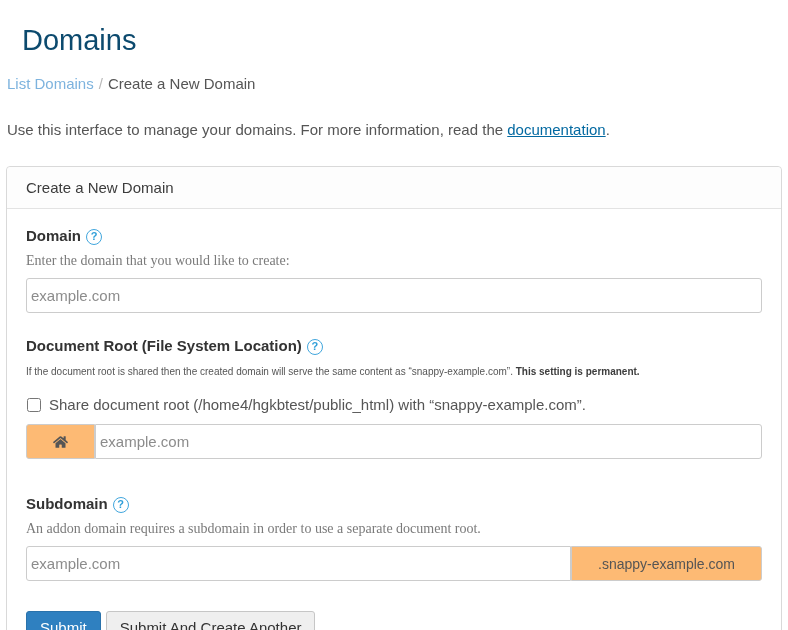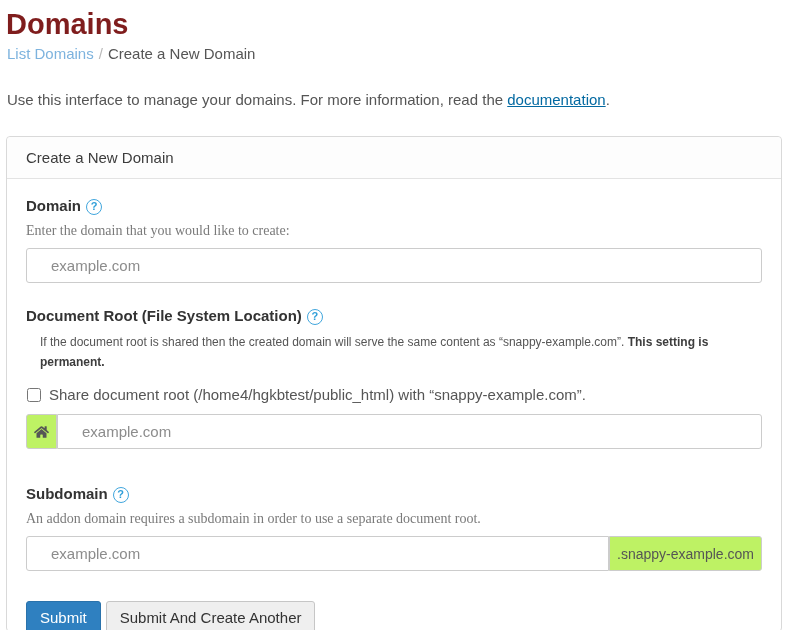--- a/index.html
+++ b/index.html
@@ -8,22 +8,22 @@
     width: 788px; height: 630px;
     background: #fff;
     font-family: "Liberation Sans", sans-serif;
     color: #555;
     overflow: hidden;
   }
   .page { padding: 6px 4px 0 4px; }
 
   
   h1.page-title {
-    margin: 0; padding-left: 2px;
-    font-size: 29px; font-weight: 700; color: #7f1d1d;
+    margin: 16px; padding-left: 2px;
+    font-size: 29px; font-weight: 400; color: #0c4a6e;
     line-height: 36px;
   }
   .breadcrumb { font-size: 15px; line-height: 20px; padding-left: 3px; margin-top: 2px; }
   .breadcrumb a { color: #7db3de; text-decoration: none; cursor: pointer; }
   .breadcrumb .sep { color: #b9b9b9; margin: 0 5px; }
   .breadcrumb .current { color: #555; }
 
   .intro { margin: 26px 2px 26px 3px; font-size: 15px; color: #555; line-height: 20px; }
   .intro a { color: #0369a1; text-decoration: underline; cursor: pointer; }
 
@@ -53,46 +53,46 @@
     display: inline-block; width: 16px; height: 16px;
     border: 1.5px solid #41a6dd; border-radius: 50%;
     color: #2f9fd9; font-size: 11px; font-weight: 700;
     line-height: 13px; text-align: center;
     vertical-align: 1px; margin-left: 5px; cursor: pointer;
   }
   .help-text { color: #7a7a7a; font-size: 14px; margin: 0 0 8px; line-height: 18px; font-family: Liberation Serif, serif; }
 
   .text-input {
     width: 100%; height: 35px;
-    padding: 6px 24px;
+    padding: 6px 4px;
     font-size: 15px; color: #555;
     font-family: "Liberation Sans", sans-serif;
     border: 1px solid #ccc; border-radius: 3px;
     background: #fff; outline: none;
   }
   .text-input::placeholder { color: #8c8c8c; opacity: 1; }
 
   .group-domain { margin-bottom: 24px; }
 
-  .docroot-desc { font-size: 12px; color: #555; line-height: 20px; margin: 0 14px 13px; }
+  .docroot-desc { font-size: 10px; color: #555; line-height: 20px; margin: 0 0 13px; }
   .docroot-desc strong { color: #3d3d3d; }
 
   .checkbox-row {
     display: flex; align-items: center;
     font-size: 15px; color: #555; margin: 0 0 10px; line-height: 19px;
   }
   .checkbox-row input[type="checkbox"] {
     width: 14px; height: 14px; margin: 0 8px 0 1px; cursor: pointer;
   }
 
   .input-group { display: flex; width: 100%; }
   .input-group .addon {
     display: flex; align-items: center;
-    padding: 6px 7px;
-    background: #bef264; border: 1px solid #ccc;
+    padding: 6px 26px;
+    background: #fdba74; border: 1px solid #ccc;
     font-size: 14px; color: #555; white-space: nowrap;
   }
   .addon-left  { border-right: 0; border-radius: 3px 0 0 3px; }
   .addon-right { border-left: 0;  border-radius: 0 3px 3px 0; }
   .input-group .text-input { flex: 1; min-width: 0; }
   .input-group .text-input.has-left  { border-radius: 0 3px 3px 0; }
   .input-group .text-input.has-right { border-radius: 3px 0 0 3px; }
 
   .hint { color: #989898; font-size: 14px; margin: 8px 0 0; line-height: 18px; }
 

